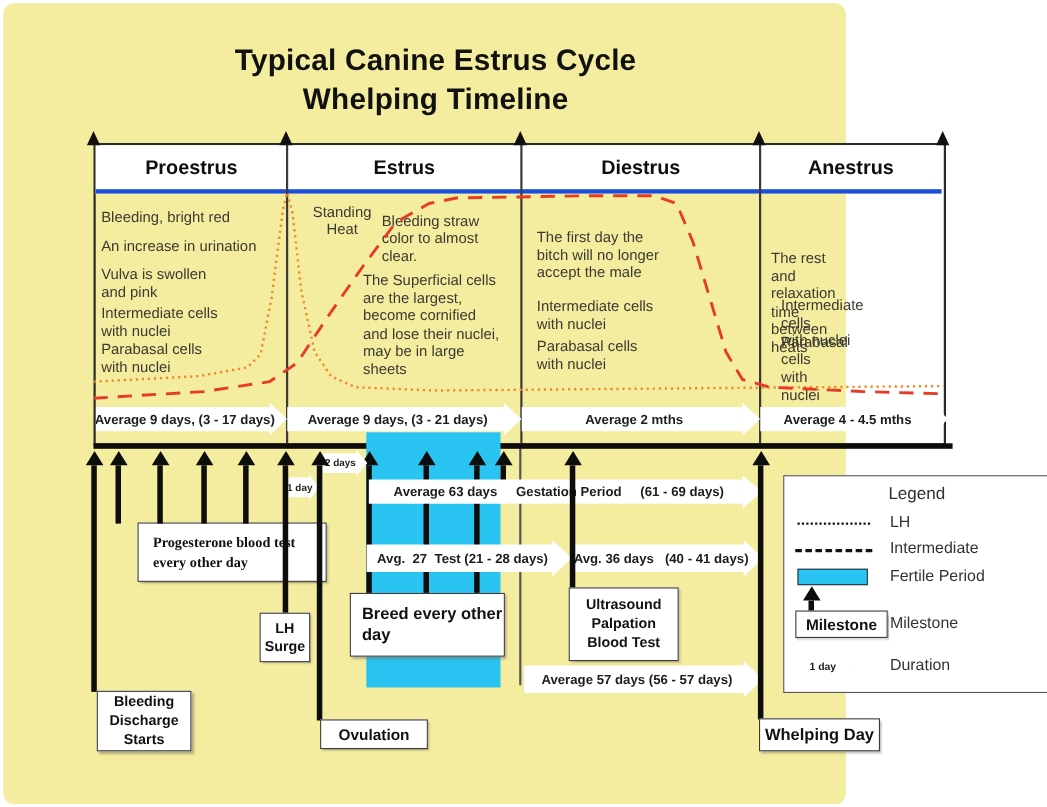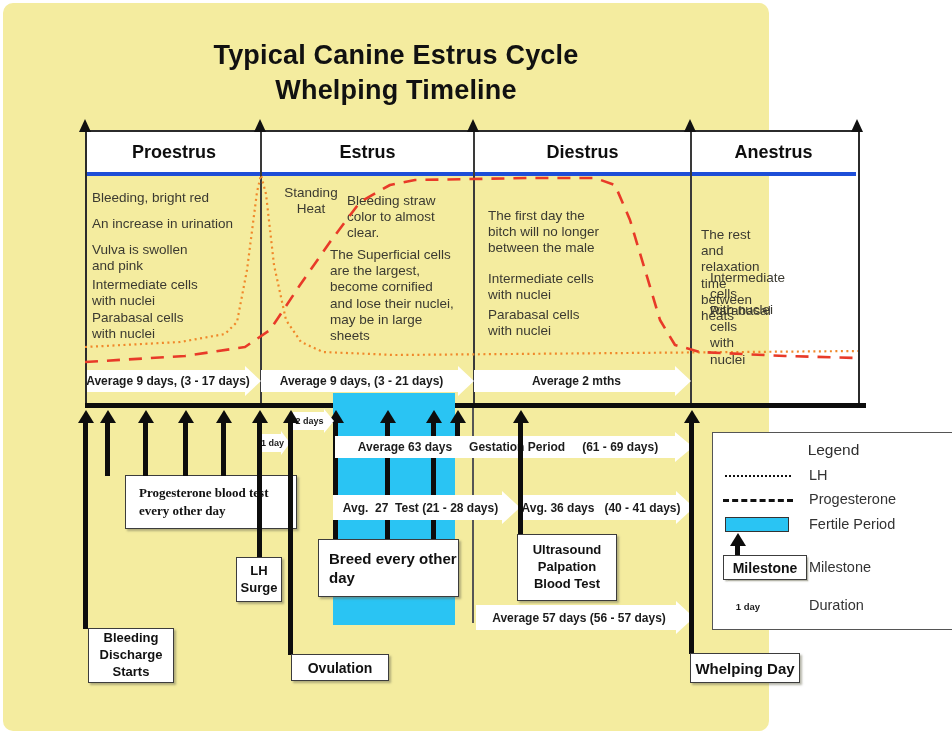--- a/index.html
+++ b/index.html
@@ -89,41 +89,42 @@
 clear.</div>
   <div class="note" style="left:330px;top:247px">The Superficial cells
 are the largest,
 become cornified
 and lose their nuclei,
 may be in large
 sheets</div>
 
   <div class="note" style="left:488px;top:208px">The first day the
 bitch will no longer
-between the male</div>
+accept the male</div>
   <div class="note" style="left:488px;top:271px">Intermediate cells
 with nuclei</div>
   <div class="note" style="left:488px;top:307px">Parabasal cells
 with nuclei</div>
 
   <div class="note" style="left:701px;top:227px">The rest and relaxation
  time between heats</div>
   <div class="note" style="left:710px;top:270px">Intermediate cells
 with nuclei</div>
   <div class="note" style="left:710px;top:303px">Parabasal cells
 with nuclei</div>
 
   <svg id="curves" width="773" height="273" viewBox="0 0 773 273">
     <path d="M0,217 L95,212 L140,204 L152,192 L162,140 L172,62 L176,45 L181,64 L189,135 L201,190 L216,212 L238,222 L310,225 L773,221" fill="none" stroke-width="2.2" stroke-linejoin="round" stroke-dasharray="2 3.5" stroke="#F0882A"></path>
     <path d="M0,232 L100,226 L160,217 L185,200 L215,155 L245,112 L275,72 L305,55 L330,50 L445,48 L510,48 L530,55 L545,90 L560,140 L575,190 L590,215 L615,222 L700,226 L773,228" fill="none" stroke-width="2.6" stroke-linejoin="round" stroke-dasharray="13 9" stroke="#E83A28"></path>
   </svg>
 
   <div class="wa top" style="left:87px;top:366px;width:174px;height:30px"><span>Average 9 days, (3 - 17 days)</span></div>
   <div class="wa top" style="left:261px;top:366px;width:213px;height:30px"><span>Average 9 days, (3 - 21 days)</span></div>
   <div class="wa top" style="left:474px;top:366px;width:217px;height:30px"><span>Average 2 mths</span></div>
+  <div class="wa top" style="left:691px;top:366px;width:171px;height:30px"><span>Average 4 - 4.5 mths</span></div>
 
   <div id="hline"></div>
   <div id="thin473"></div>
   <div id="fertile" style="background: rgb(42, 196, 243);"></div>
 
   <div class="ms zA" style="left:327px;top:410px;height:130px">
       <div class="h"></div>
       <div class="s"></div>
     </div>
   <div class="ms zA" style="left:379px;top:410px;height:130px">
@@ -200,21 +201,21 @@
 Discharge
 Starts</div>
   <div class="box" style="left:291px;top:654px;width:98px;height:27px;font-size:14px">Ovulation</div>
   <div class="box" style="left:690px;top:653px;width:110px;height:30px;font-size:15px">Whelping Day</div>
 
   <div id="legend">
     <div class="ttl">Legend</div>
     <div id="lg-lh-swatch"></div>
     <div class="lg-label" style="top:34px">LH</div>
     <div id="lg-pg-swatch"></div>
-    <div class="lg-label" style="top:58px">Progesterone</div>
+    <div class="lg-label" style="top:58px">Intermediate</div>
     <div id="lg-fp-swatch" style="background: rgb(42, 196, 243);"></div>
     <div class="lg-label" style="top:83px">Fertile Period</div>
     <div class="ms" id="lg-ms">
         <div class="h"></div>
         <div class="s"></div>
       </div>
     <div class="box" id="lg-msbox">Milestone</div>
     <div class="lg-label" style="top:126px">Milestone</div>
     <div class="wa" id="lg-dur"><span>1 day</span></div>
     <div class="lg-label" style="top:164px">Duration</div>

